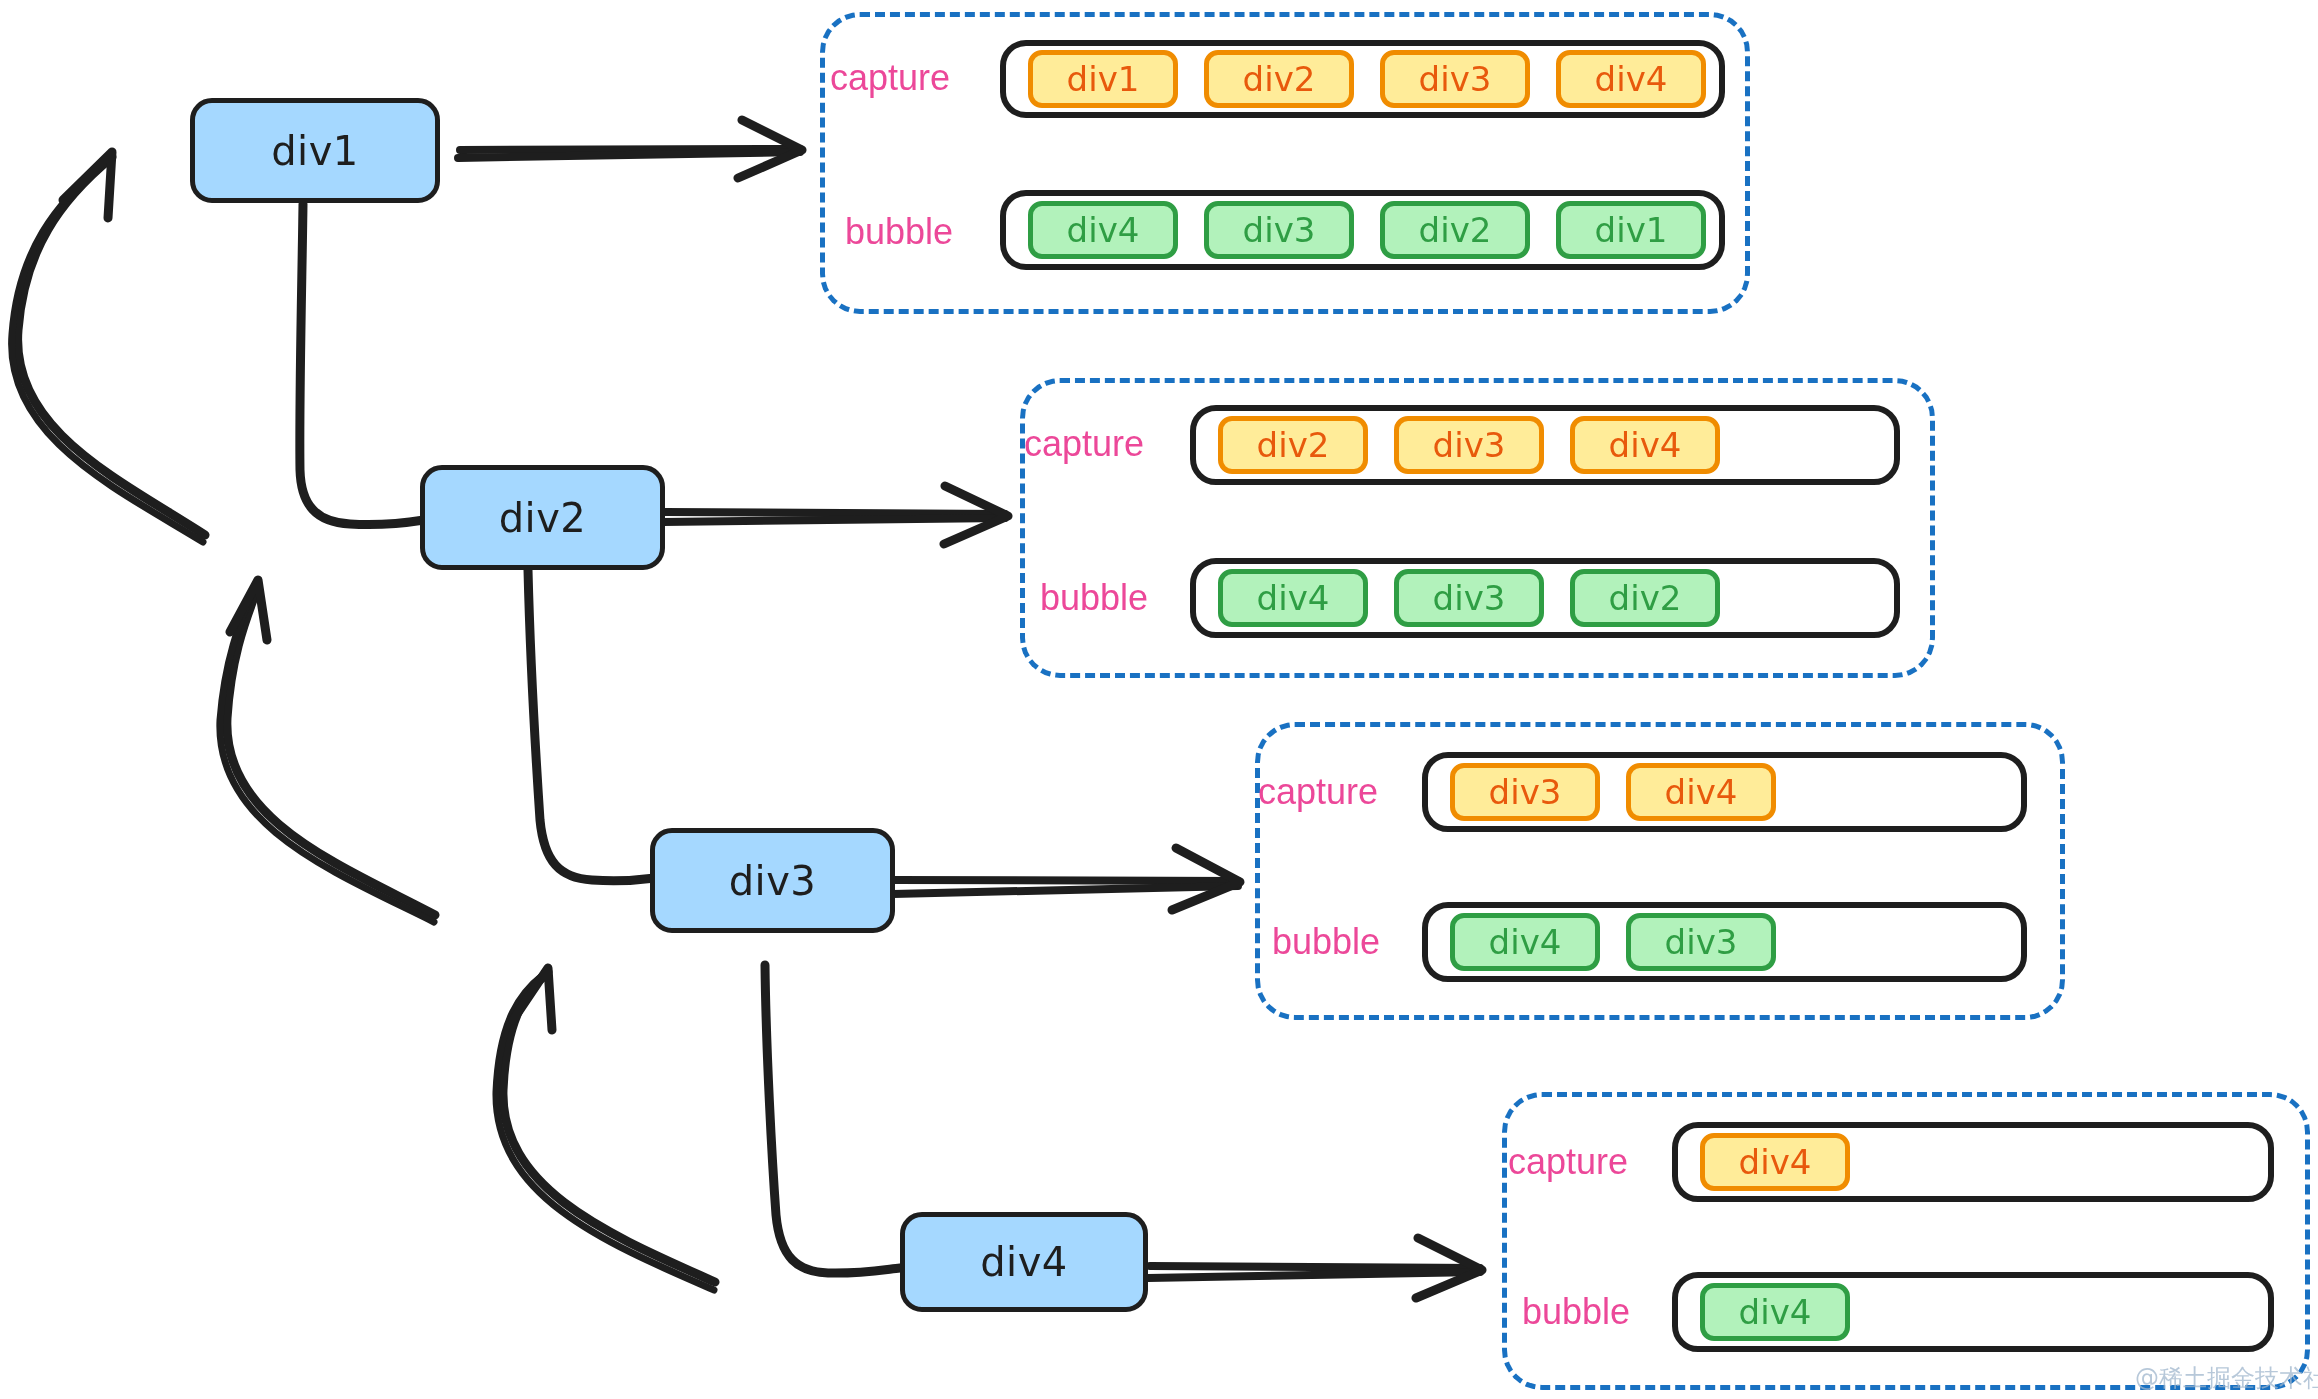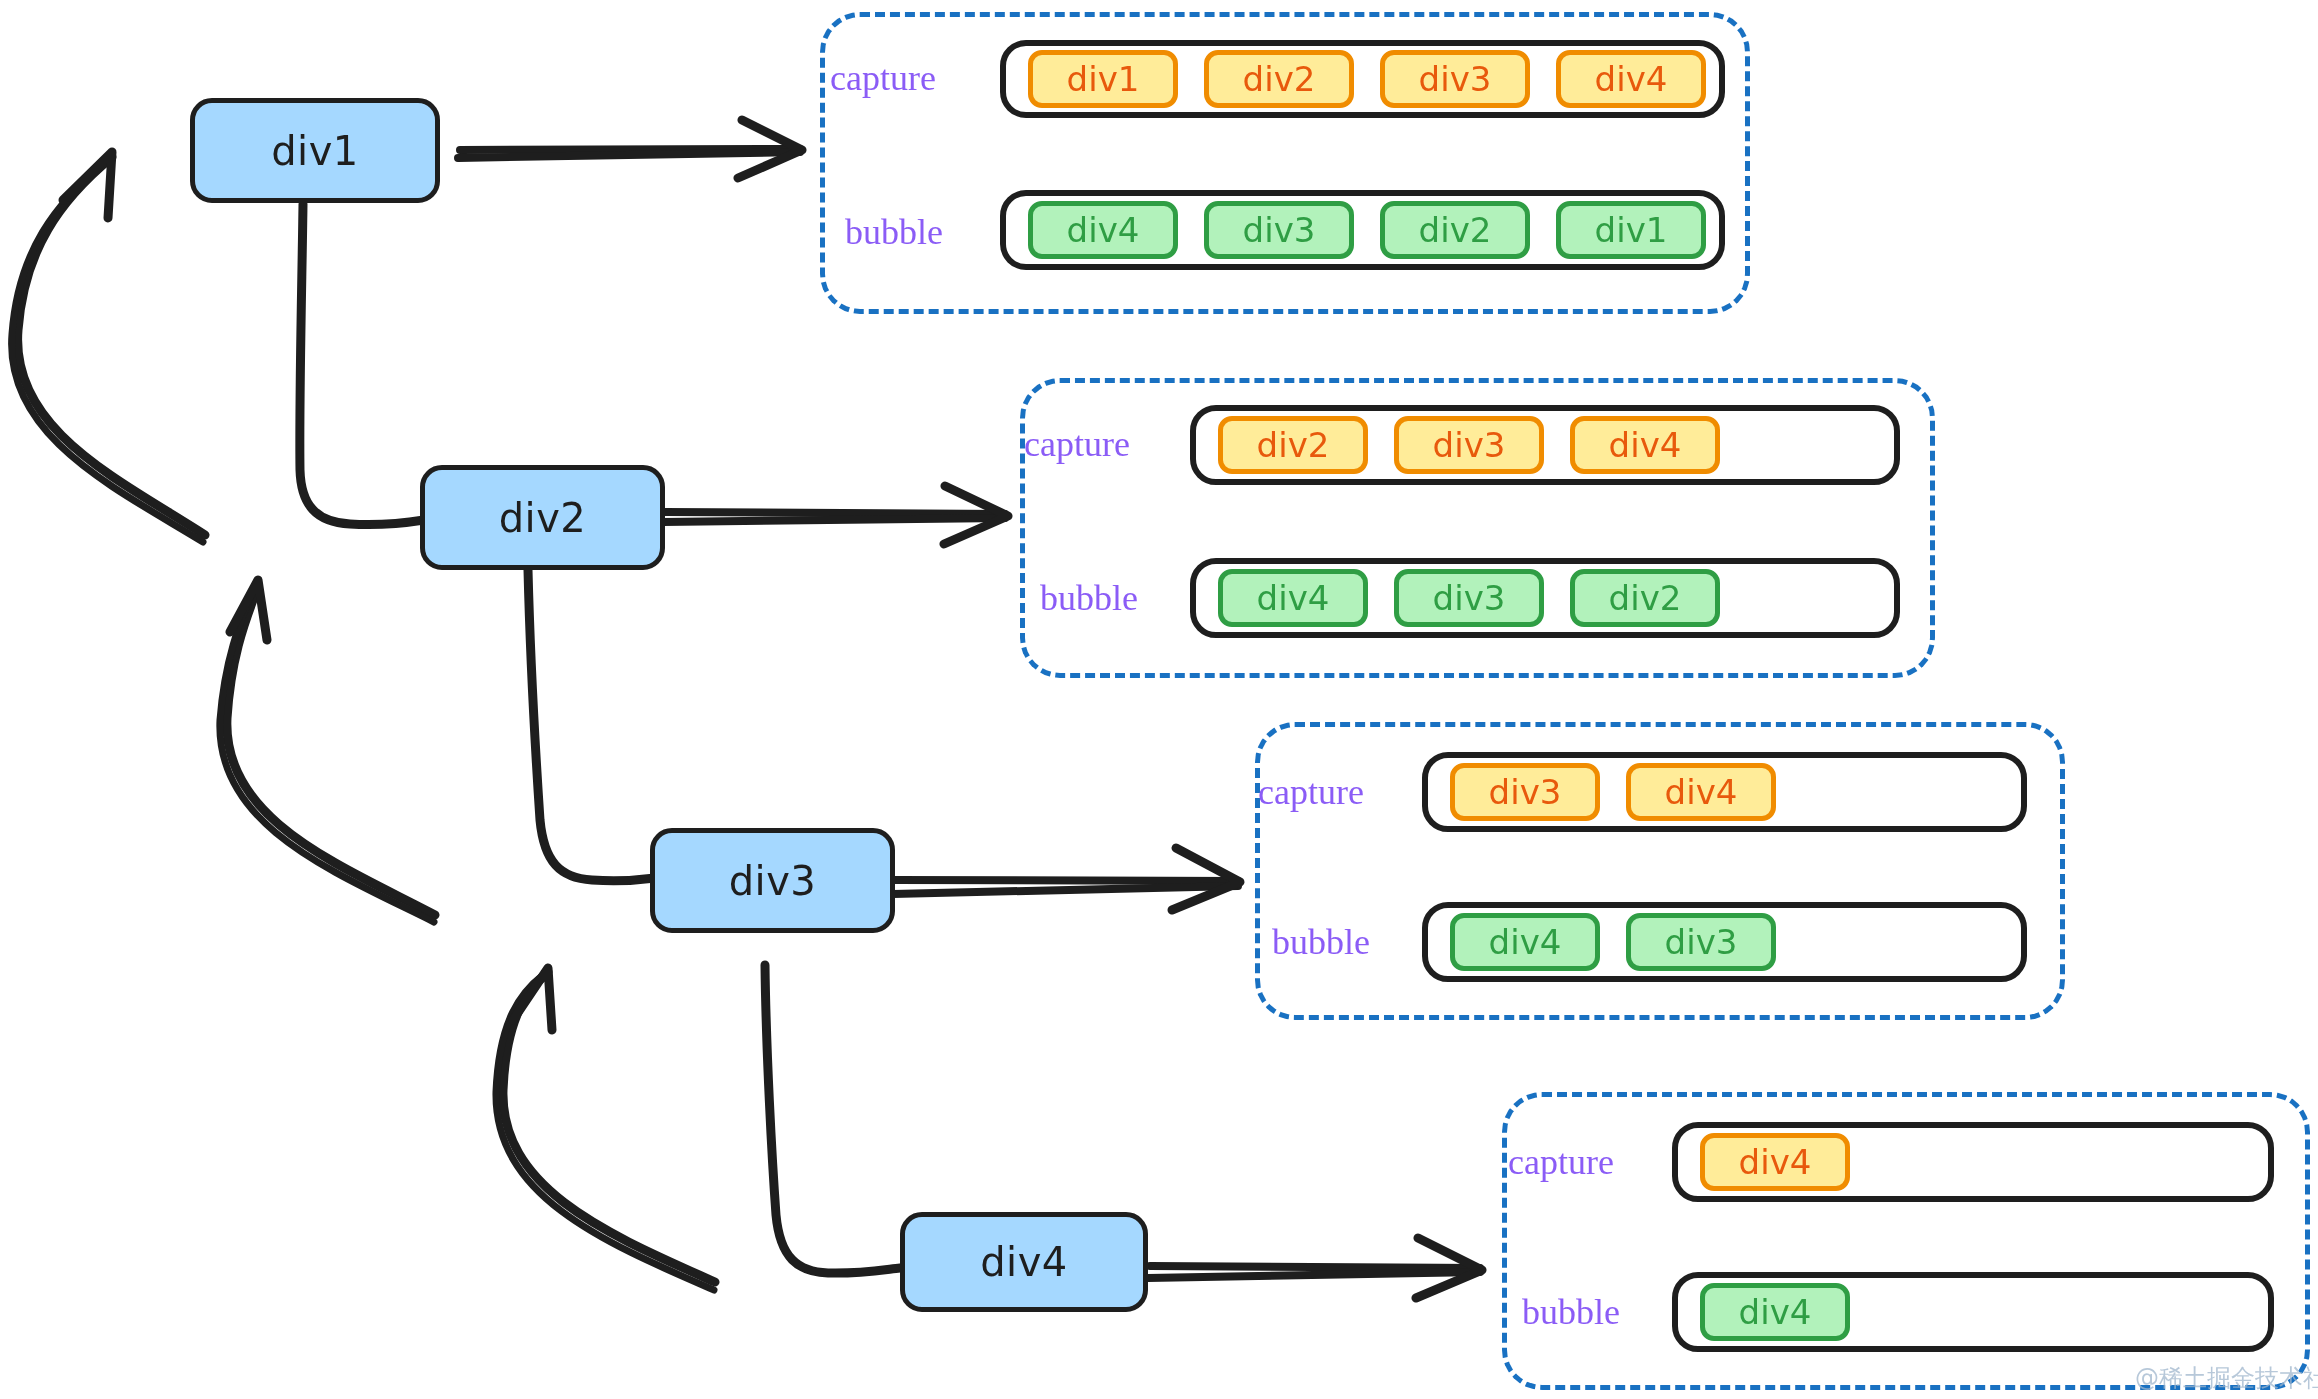--- a/index.html
+++ b/index.html
@@ -43,22 +43,22 @@
   .group {
     position: absolute;
     border: 5px dashed #1971c2;
     border-radius: 40px;
     box-sizing: border-box;
   }
   
   .phase-label {
     position: absolute;
     font-size: 36px;
-    font-family: Liberation Serif, serif;
-    color: #8b5cf6;
+    font-family: Liberation Sans, sans-serif;
+    color: #ec4899;
     white-space: nowrap;
     transform: translateY(-50%);
   }
   
   .lane {
     position: absolute;
     border: 6px solid #1e1e1e;
     border-radius: 26px;
     background: #ffffff;
     box-sizing: border-box;

